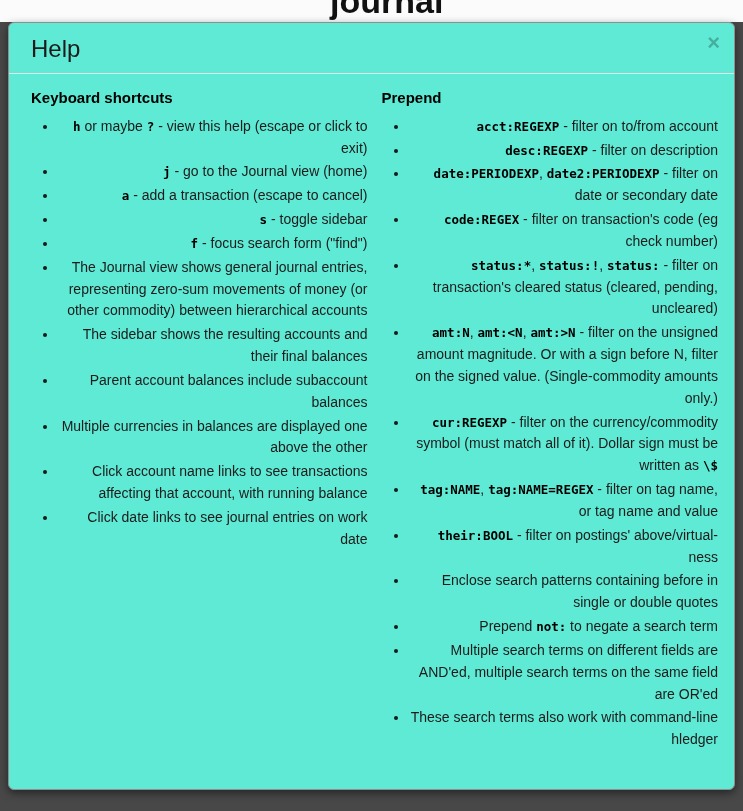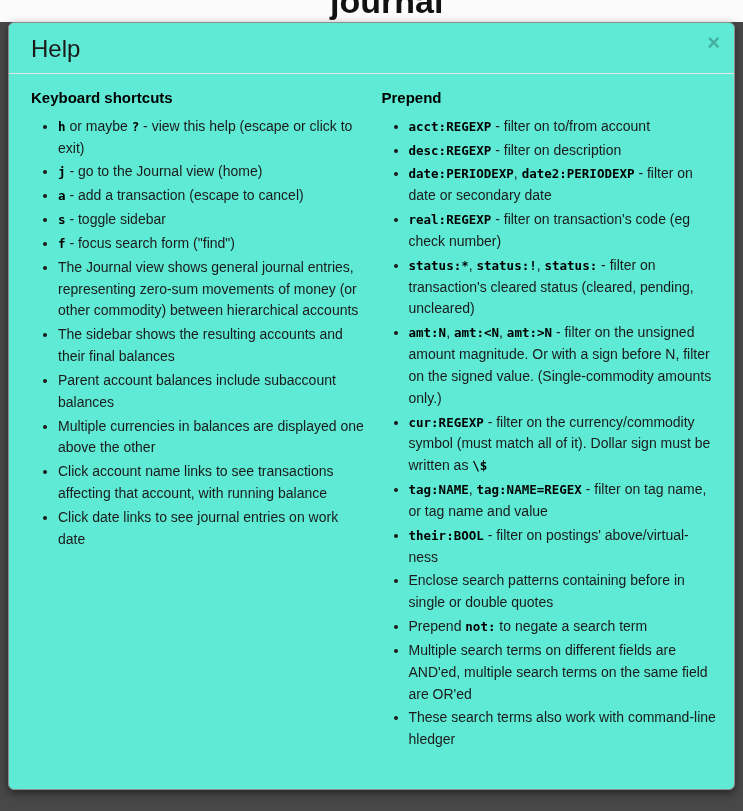--- a/index.html
+++ b/index.html
@@ -70,20 +70,21 @@
   .help-col h3:first-child { margin-top: 0; }
   .help-col ul {
     list-style: disc;
     padding-left: 27px;
     color: #1b1b1b;
   }
   .help-col li {
     font-size: 14px;
     line-height: 1.56;
     margin-bottom: 2px;
+    text-align: right;
   }
   .help-col code {
     font-family: "DejaVu Sans Mono", monospace;
     font-size: 12.5px;
     font-weight: 700;
     color: #000;
     white-space: nowrap;
   }
 </style>
 </head>
@@ -119,21 +120,21 @@
           <li><span>Click account name links to see transactions affecting that account, with running balance</span></li>
           <li><span>Click date links to see journal entries on work date</span></li>
         </ul>
       </div>
     <div class="help-col">
         <h3>Prepend</h3>
         <ul>
           <li><code>acct:REGEXP</code><span> - filter on to/from account</span></li>
           <li><code>desc:REGEXP</code><span> - filter on description</span></li>
           <li><code>date:PERIODEXP</code><span>, </span><code>date2:PERIODEXP</code><span> - filter on date or secondary date</span></li>
-          <li><code>real:REGEXP</code><span> - filter on transaction's code (eg check number)</span></li>
+          <li><code>code:REGEX</code><span> - filter on transaction's code (eg check number)</span></li>
           <li><code>status:*</code><span>, </span><code>status:!</code><span>, </span><code>status:</code><span> - filter on transaction's cleared status (cleared, pending, uncleared)</span></li>
           <li><code>amt:N</code><span>, </span><code>amt:&lt;N</code><span>, </span><code>amt:&gt;N</code><span> - filter on the unsigned amount magnitude. Or with a sign before N, filter on the signed value. (Single-commodity amounts only.)</span></li>
           <li><code>cur:REGEXP</code><span> - filter on the currency/commodity symbol (must match all of it). Dollar sign must be written as </span><code>\$</code></li>
           <li><code>tag:NAME</code><span>, </span><code>tag:NAME=REGEX</code><span> - filter on tag name, or tag name and value</span></li>
           <li><code>their:BOOL</code><span> - filter on postings' above/virtual-ness</span></li>
           <li><span>Enclose search patterns containing before in single or double quotes</span></li>
           <li><span>Prepend </span><code>not:</code><span> to negate a search term</span></li>
           <li><span>Multiple search terms on different fields are AND'ed, multiple search terms on the same field are OR'ed</span></li>
           <li><span>These search terms also work with command-line hledger</span></li>
         </ul>

